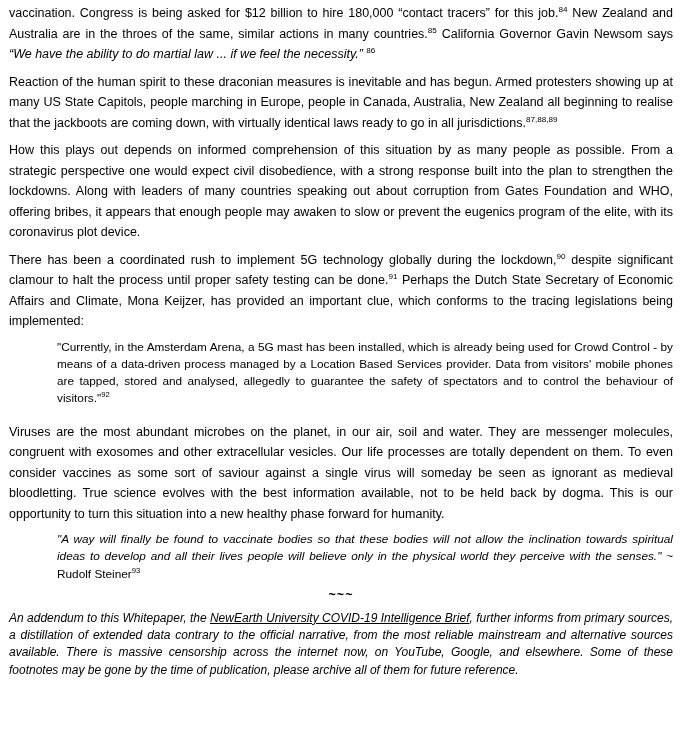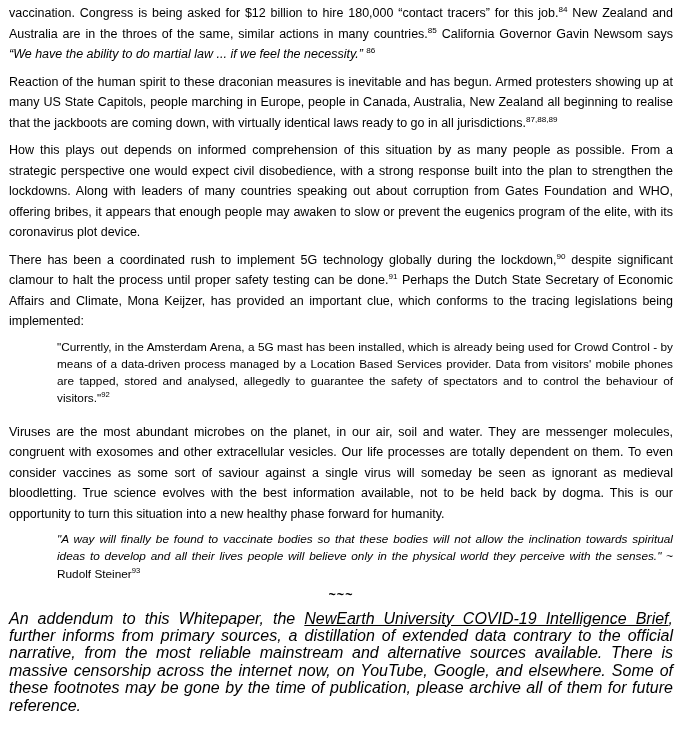--- a/index.html
+++ b/index.html
@@ -34,21 +34,21 @@
   }
   .separator {
     text-align: center;
     font-weight: bold;
     font-size: 12.5px;
     letter-spacing: 1px;
     margin: 0 0 4px 0;
   }
   .footer {
     font-style: italic;
-    font-size: 16px;
+    font-size: 12px;
     line-height: 17.4px;
     margin: 2px 0 0 0;
     text-align: justify;
   }
   .seg-i { font-style: italic; }
   .seg-b { font-weight: bold; }
   sup.fn {
     font-size: 0.65em;
     line-height: 0;
     vertical-align: super;

